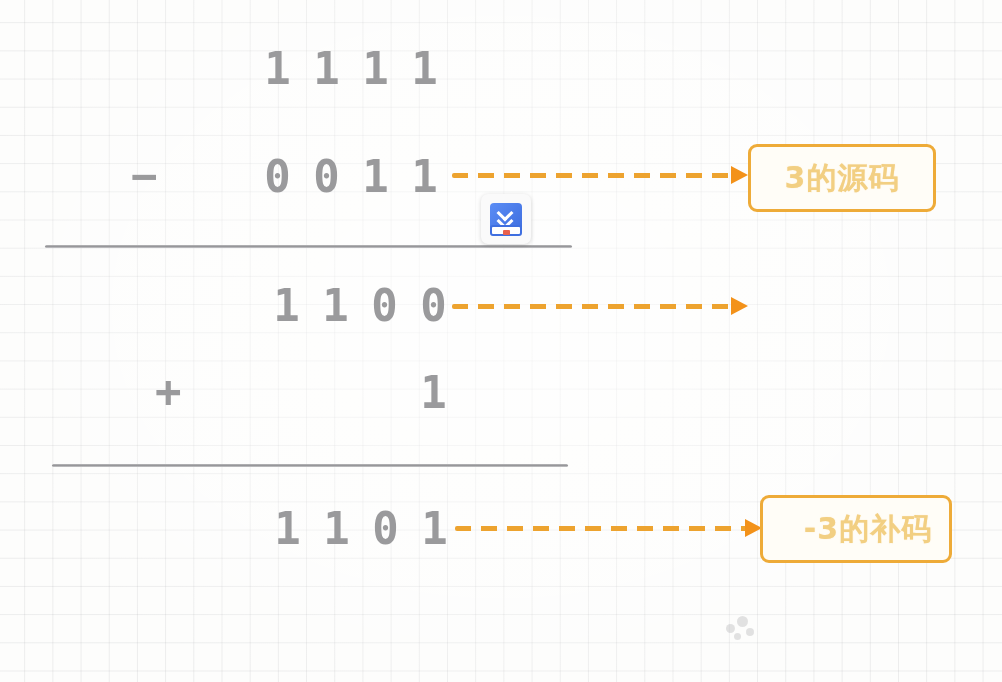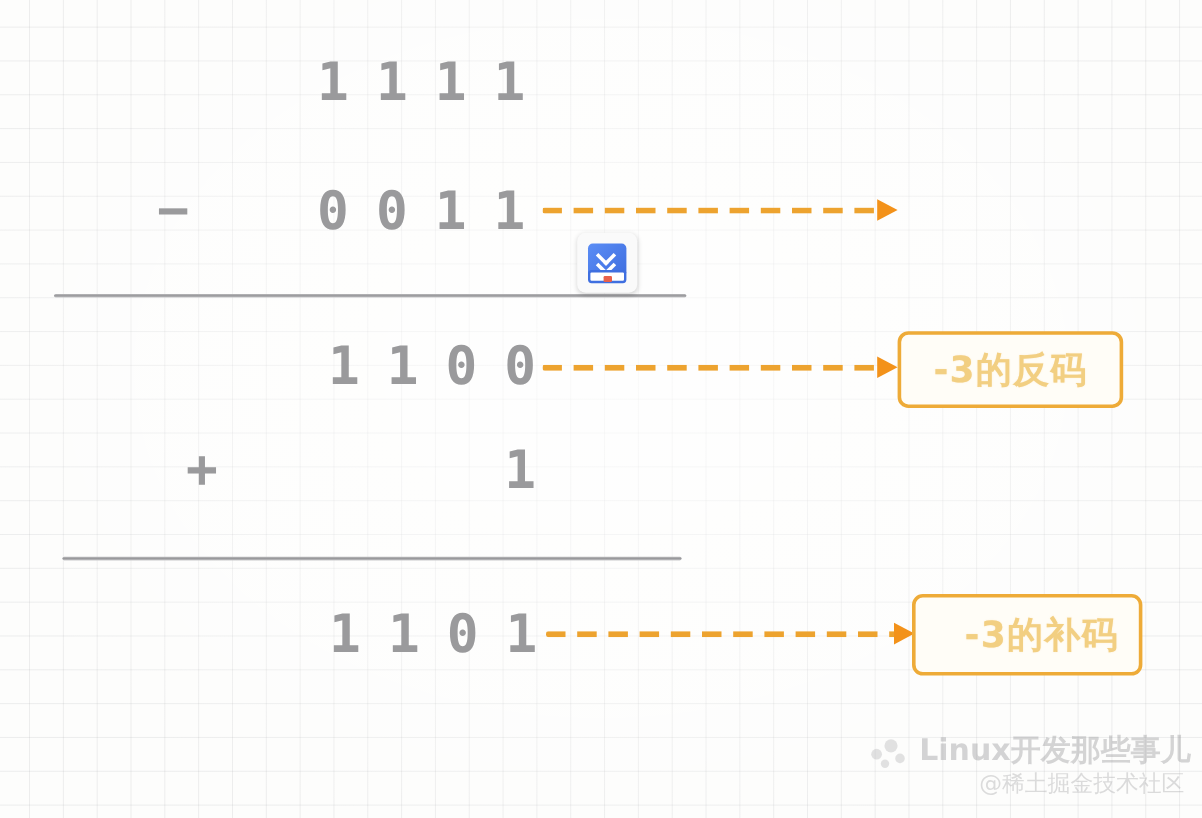--- a/index.html
+++ b/index.html
@@ -277,24 +277,24 @@
   <div class="arrow" style="left:452px; top:299px; width:296px;">
     <div class="shaft"></div>
     <div class="head"></div>
   </div>
 
   <div class="arrow" style="left:455px; top:521px; width:307px;">
     <div class="shaft"></div>
     <div class="head"></div>
   </div>
 
-
-  <div class="callout" style="left:748px; top:276px; width:188px; height:64px;">
-    <span>-3的反码</span>
-  </div>
+  <div class="callout" style="left:748px; top:144px; width:188px; height:68px;">
+    <span>3的源码</span>
+  </div>
+
 
   <div class="callout" style="left:760px; top:495px; width:192px; height:68px;padding-left:24px;">
     <span>-3的补码</span>
   </div>
 
   <div id="app-icon-card">
     <div id="app-icon">
       <div class="book-body"></div>
       <div class="chev c1"></div>
       <div class="chev c2"></div>
@@ -303,17 +303,15 @@
     </div>
   </div>
 
   <div id="watermark">
     <div id="wm-logo">
       <div class="wm-dot" style="left:2px;  top:10px; width:9px;  height:9px;"></div>
       <div class="wm-dot" style="left:13px; top:2px;  width:11px; height:11px;"></div>
       <div class="wm-dot" style="left:22px; top:14px; width:8px;  height:8px;"></div>
       <div class="wm-dot" style="left:10px; top:19px; width:7px;  height:7px;"></div>
     </div>
-    <div id="wm-main">Linux开发那些事儿</div>
-    <div id="wm-sub">@稀土掘金技术社区</div>
   </div>
 
 </div>
 
 </body></html>

